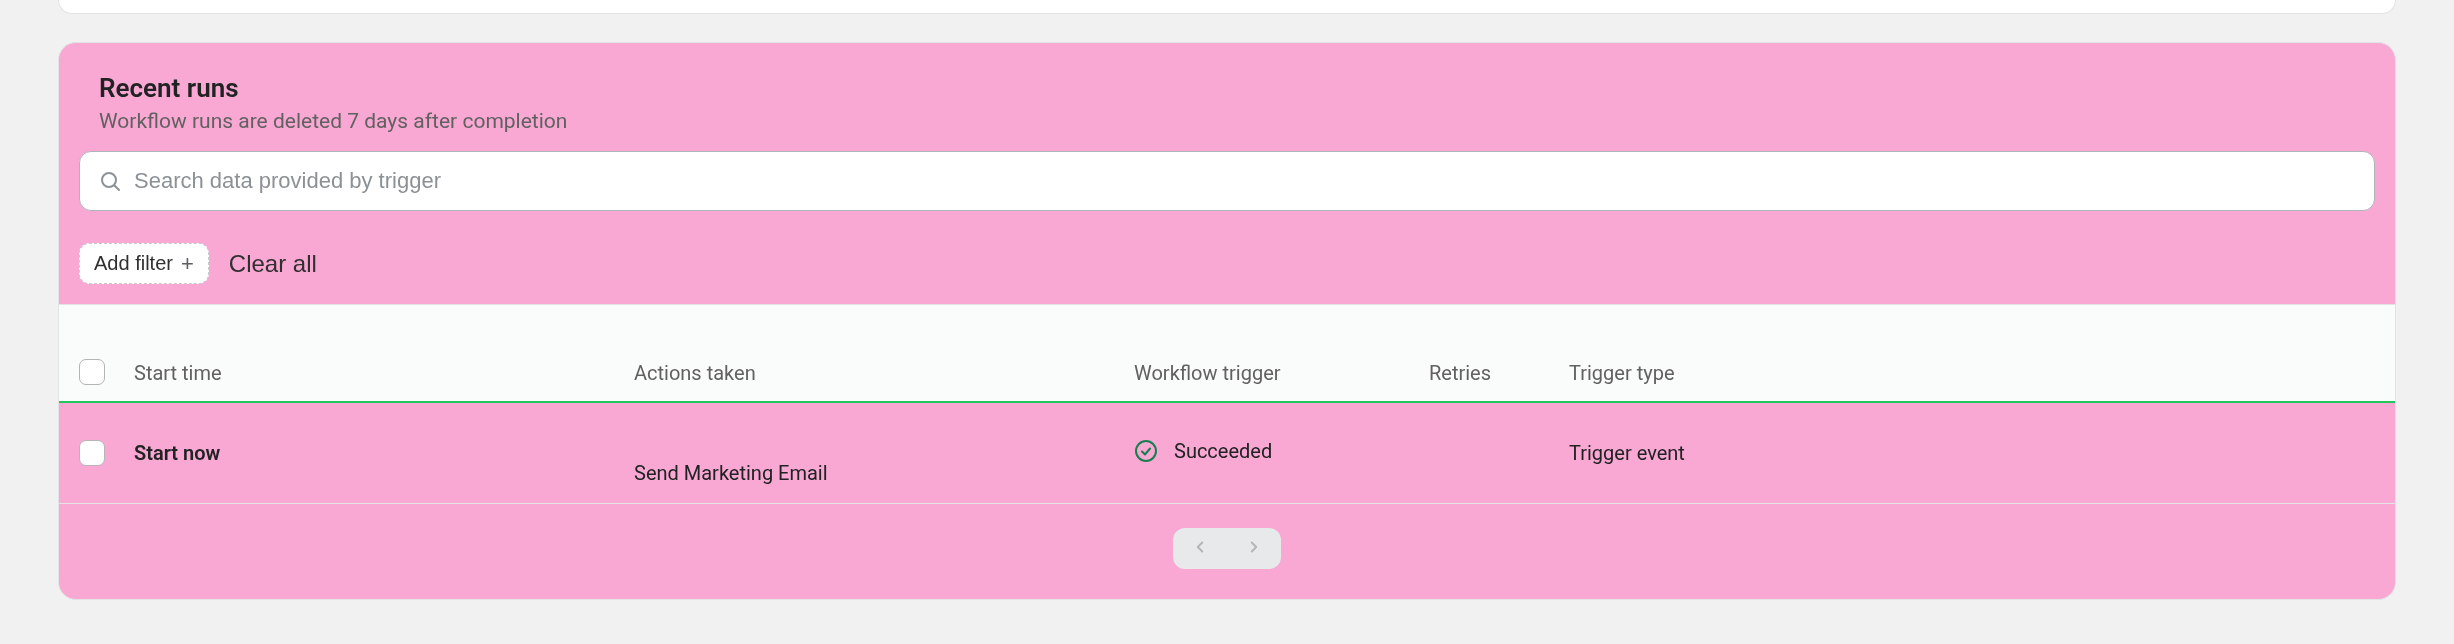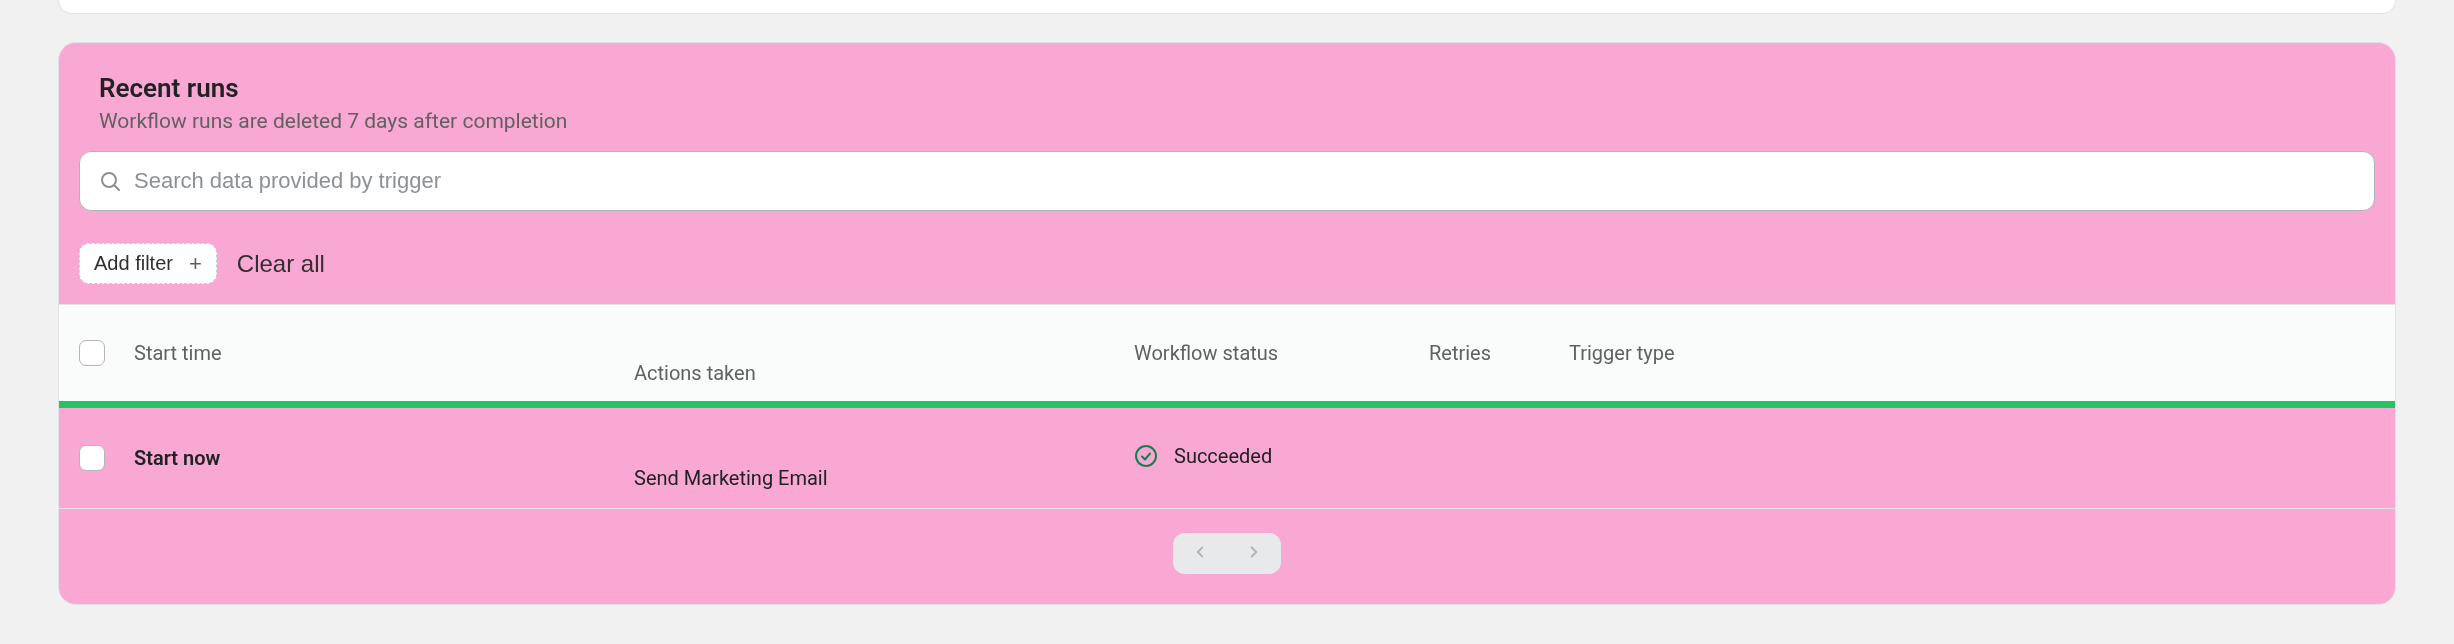--- a/index.html
+++ b/index.html
@@ -82,43 +82,43 @@
     .add-filter-btn {
       border: 1.5px dashed #c9cccf;
       background: #fff;
       border-radius: 10px;
       padding: 8px 14px;
       font-size: 20px;
       color: #303030;
       cursor: pointer;
       display: inline-flex;
       align-items: center;
-      gap: 16px;
+      gap: 8px;
       text-align: center;
     }
     .plus-icon {
       font-size: 22px;
       line-height: 1;
       color: #5c5f62;
     }
     .clear-all-btn {
       background: none;
       border: none;
       font-size: 24px;
       color: #303030;
       cursor: pointer;
     }
     .table {
       width: 100%;
     }
     .thead {
       display: flex;
-      align-items: center;
+      align-items: flex-end;
       background: #fafbfb;
-      border-bottom: 7px solid #22c55e;
+      border-bottom: 2px solid #22c55e;
       padding: 16px 20px;
     }
     .th, .td {
       font-size: 20px;
       color: #616161;
     }
     .checkbox-cell {
       width: 55px;
       display: flex;
       align-items: center;
@@ -215,21 +215,21 @@
       <button class="clear-all-btn">Clear all</button>
     </div>
 
     <div class="table">
       <div class="thead">
         <div class="checkbox-cell">
           <div class="checkbox"></div>
         </div>
         <div class="th col-start">Start time</div>
         <div class="th col-actions">Actions taken</div>
-        <div class="th col-status">Workflow status</div>
+        <div class="th col-status">Workflow trigger</div>
         <div class="th col-retries">Retries</div>
         <div class="th col-trigger">Trigger type</div>
       </div>
 
       <div class="trow">
         <div class="checkbox-cell">
           <div class="checkbox"></div>
         </div>
         <div class="td td-start col-start">Start now</div>
         <div class="td col-actions">Send Marketing Email</div>
@@ -238,20 +238,21 @@
             <span class="success-icon">
               <svg width="24" height="24" viewBox="0 0 24 24" fill="none" stroke="currentColor" stroke-width="2" stroke-linecap="round" stroke-linejoin="round">
                 <circle cx="12" cy="12" r="10"></circle>
                 <polyline points="8 12.5 11 15.5 16 9.5"></polyline>
               </svg>
             </span>
             <span>Succeeded</span>
           </span>
         </div>
         <div class="td col-retries"></div>
+        <div class="td col-trigger">Trigger event</div>
       </div>
     </div>
 
     <div class="pagination">
       <div class="pager">
         <button disabled="">
           <span>
             <svg width="18" height="18" viewBox="0 0 24 24" fill="none" stroke="currentColor" stroke-width="2.5" stroke-linecap="round" stroke-linejoin="round">
               <polyline points="15 18 9 12 15 6"></polyline>
             </svg>

